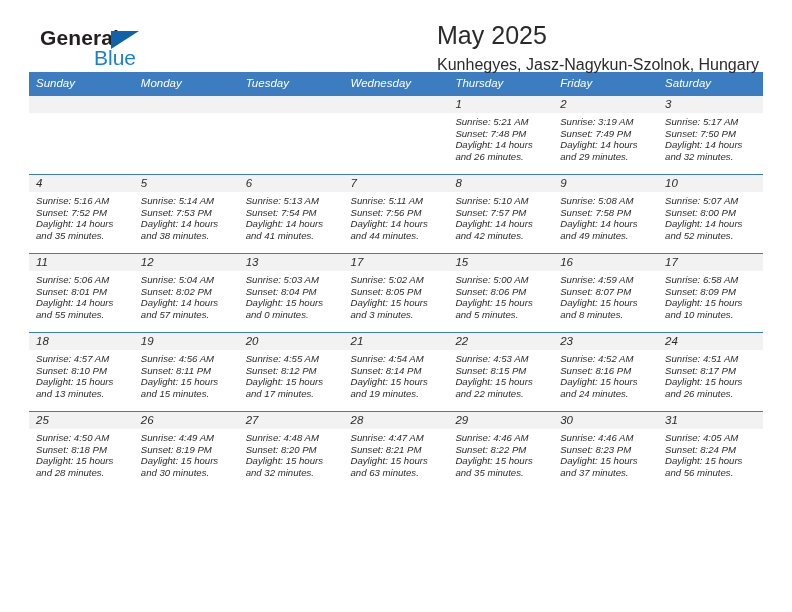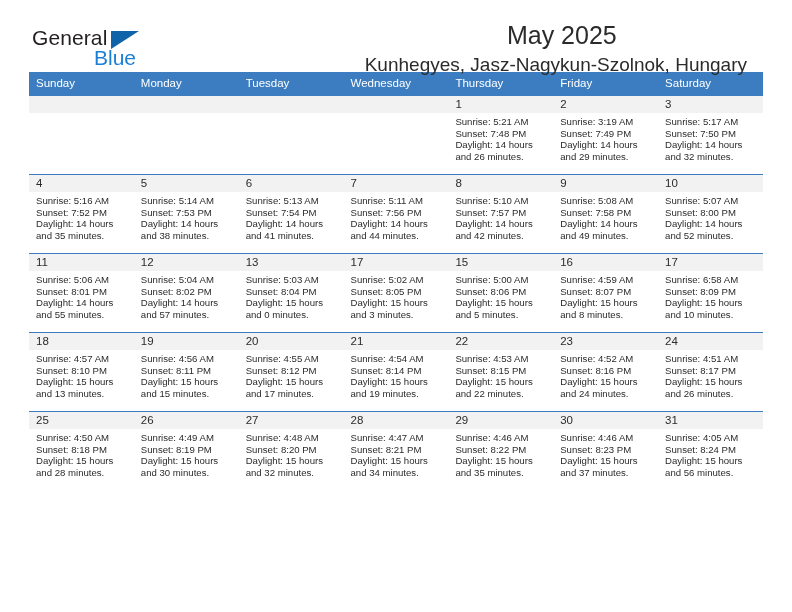--- a/index.html
+++ b/index.html
@@ -31,26 +31,27 @@
   }
   .logo {
     position: absolute;
     left: 3px;
     top: 26px;
     width: 200px;
     height: 52px;
   }
   .logo-general {
     position: absolute;
-    left: 0;
+    left: 8px;
     top: 0;
     font-size: 21px;
     letter-spacing: 0.1px;
     color: #231f20;
     font-family: "Liberation Sans", sans-serif;
+    font-weight: bold;
   }
   .logo-tri {
     position: absolute;
     left: 79px;
     top: 5px;
     width: 0;
     height: 0;
     border-left: 28px solid #1063a8;
     border-bottom: 18px solid transparent;
   }
@@ -59,41 +60,42 @@
     left: 62px;
     top: 20px;
     font-size: 21px;
     color: #1b7fd4;
     font-family: "Liberation Sans", sans-serif;
   }
   .title-block {
     position: absolute;
     right: 4px;
     top: 20px;
-    text-align: center;
+    text-align: left;
   }
   .month-title {
     font-size: 25px;
     color: #2b2b2b;
     line-height: 30px;
     font-weight: normal;
     margin: 0;
   }
   .location-sub {
-    font-size: 19px;
+    font-size: 16px;
     color: #2b2b2b;
     line-height: 18px;
-    margin: 6px 12px 0 0;
+    margin: 6px 0 0 0;
   }
 
   
   .calendar {
     width: 734px;
     border-collapse: collapse;
     table-layout: fixed;
+    font-style: italic;
   }
   .calendar th {
     background: #3b7dc0;
     color: #ffffff;
     font-weight: normal;
     font-size: 11.5px;
     text-align: left;
     padding: 5px 0 6px 7px;
     height: 12px;
     border: none;
@@ -417,21 +419,21 @@
               <div>Daylight: 15 hours</div>
               <div>and 32 minutes.</div>
             </div>
           </td>
           <td>
             <div class="daynum-band">28</div>
             <div class="cell-body">
               <div>Sunrise: 4:47 AM</div>
               <div>Sunset: 8:21 PM</div>
               <div>Daylight: 15 hours</div>
-              <div>and 34 minutes.</div>
+              <div>and 63 minutes.</div>
             </div>
           </td>
           <td>
             <div class="daynum-band">29</div>
             <div class="cell-body">
               <div>Sunrise: 4:46 AM</div>
               <div>Sunset: 8:22 PM</div>
               <div>Daylight: 15 hours</div>
               <div>and 35 minutes.</div>
             </div>

